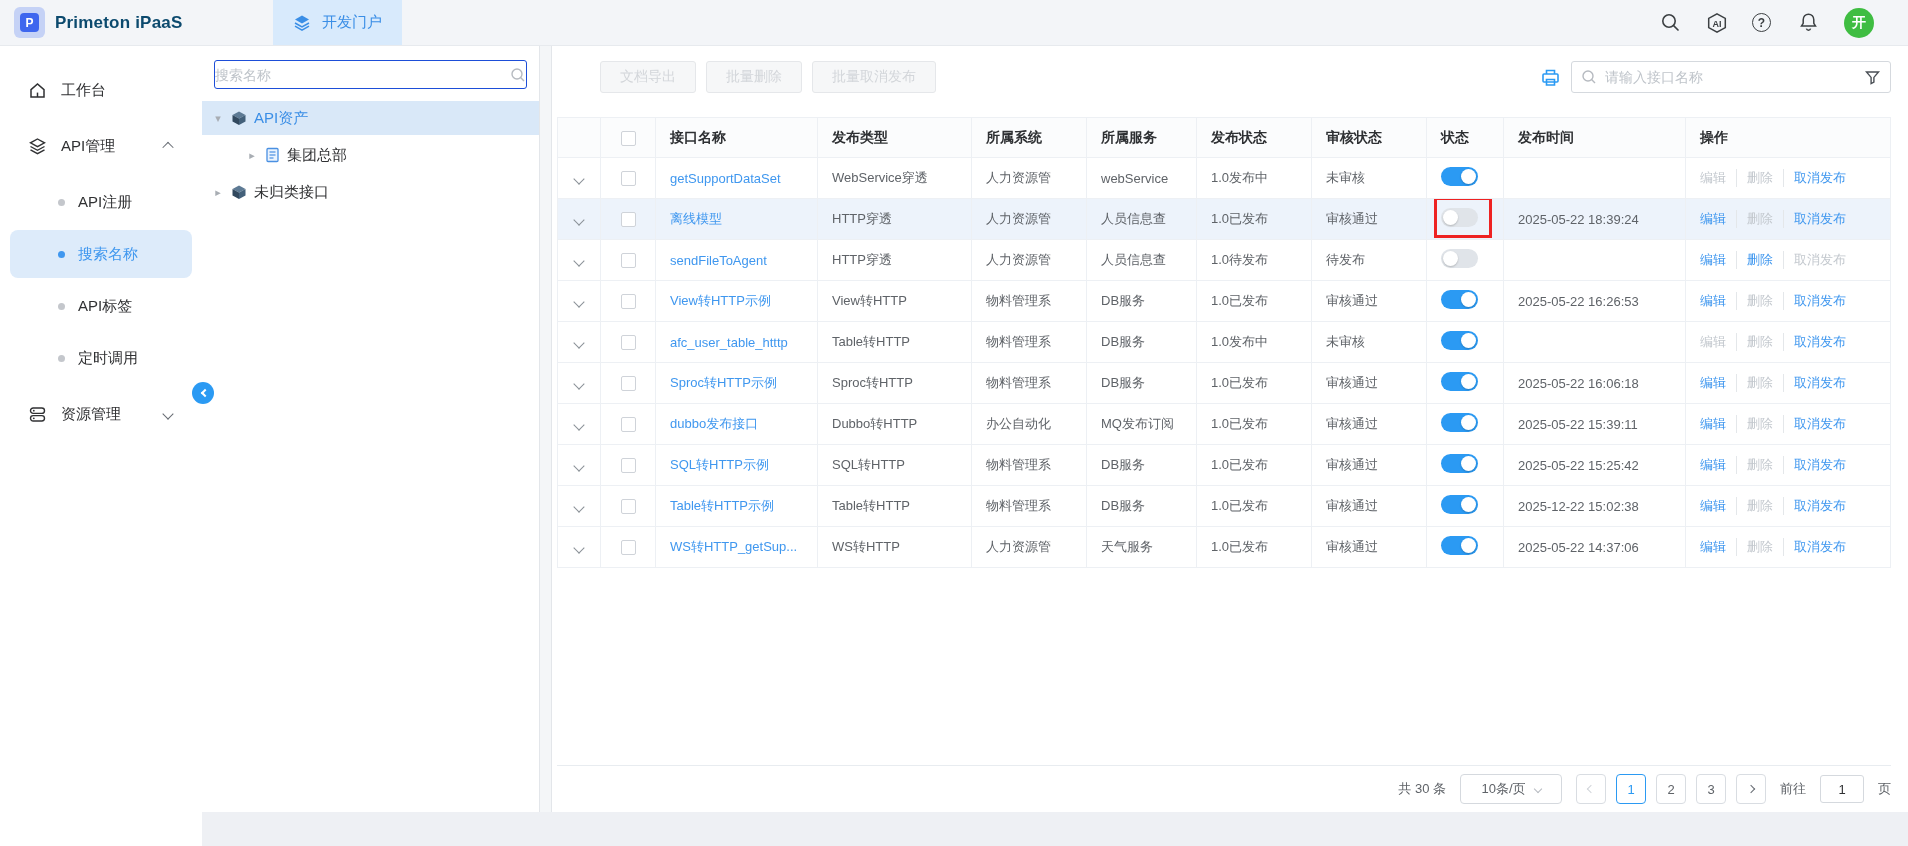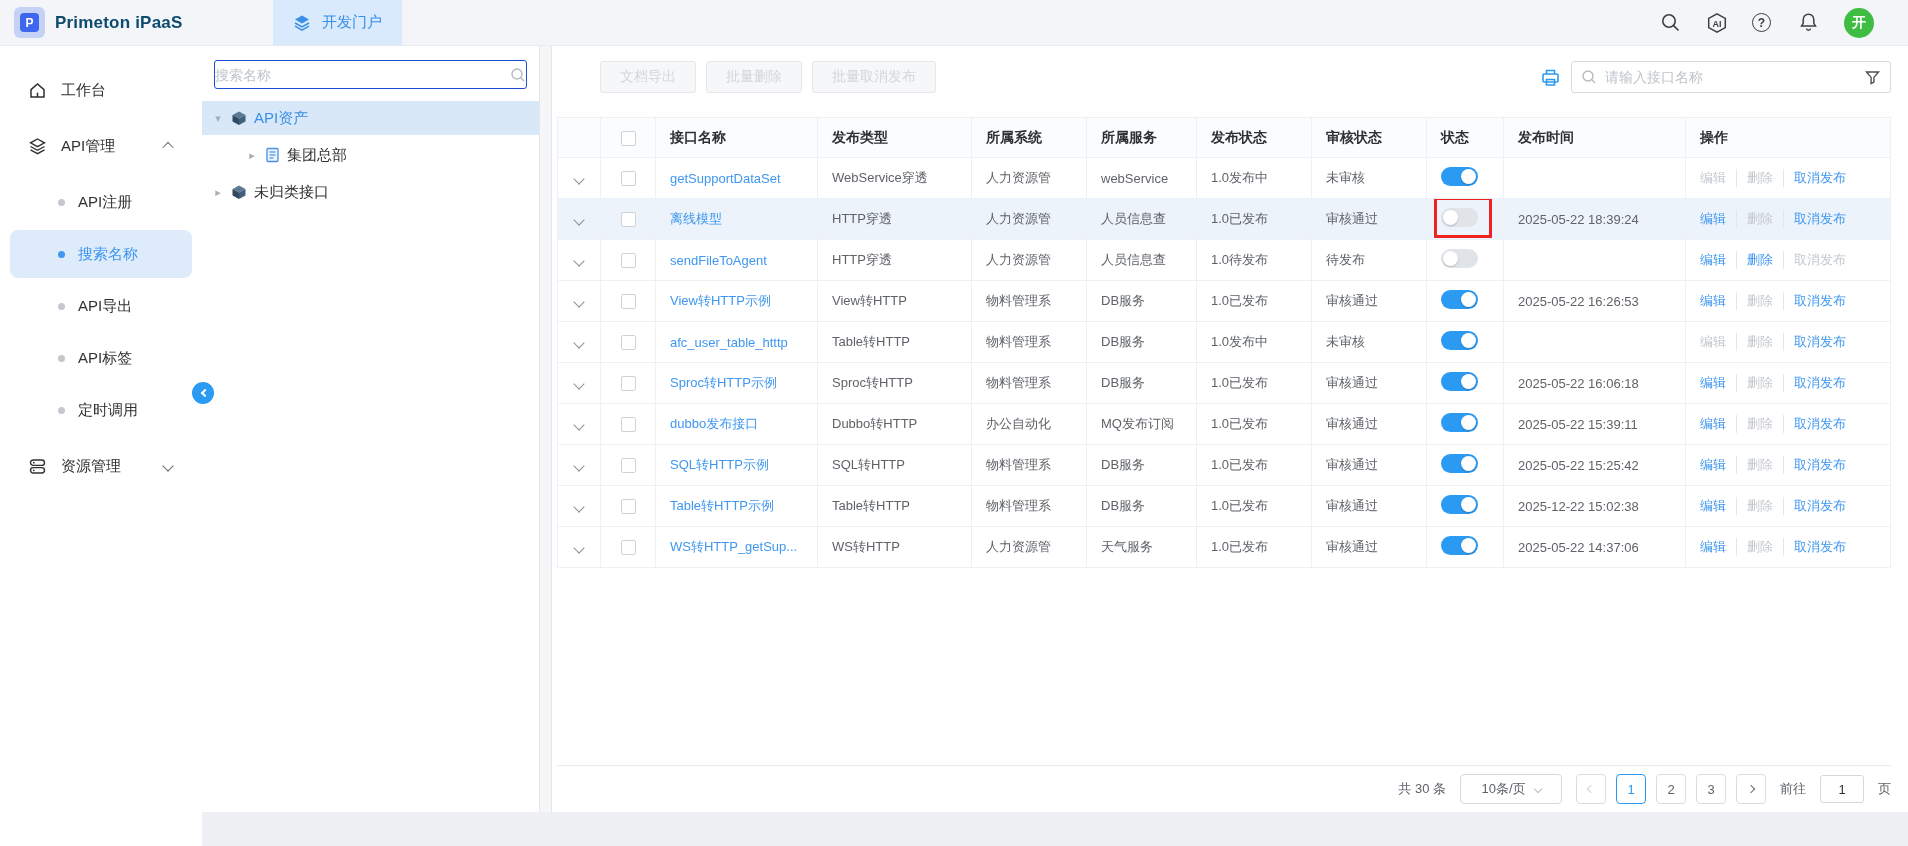--- a/index.html
+++ b/index.html
@@ -171,24 +171,20 @@
         <span>API管理</span>
         <span class="mchev chev cu"></span>
       </div>
       <div class="sub-item">
         <span class="dot"></span>
         <span>API注册</span>
       </div>
       <div class="sub-item active">
         <span class="dot"></span>
         <span>搜索名称</span>
-      </div>
-      <div class="sub-item">
-        <span class="dot"></span>
-        <span>API导出</span>
       </div>
       <div class="sub-item">
         <span class="dot"></span>
         <span>API标签</span>
       </div>
       <div class="sub-item">
         <span class="dot"></span>
         <span>定时调用</span>
       </div>
       <div class="menu-item">

